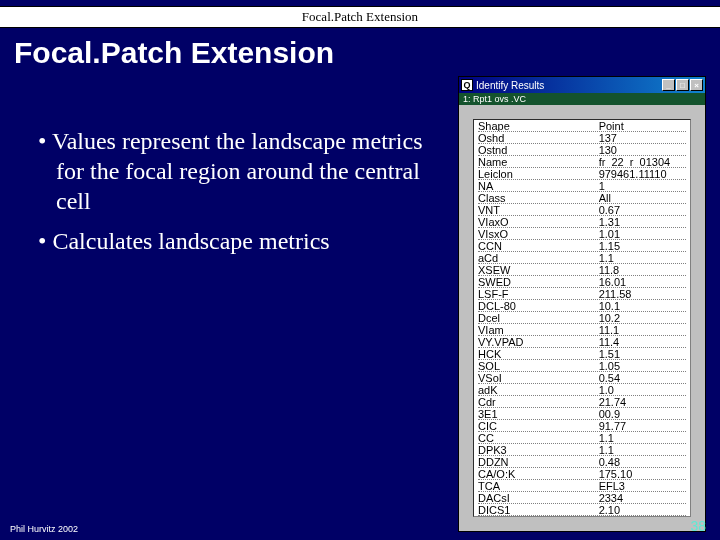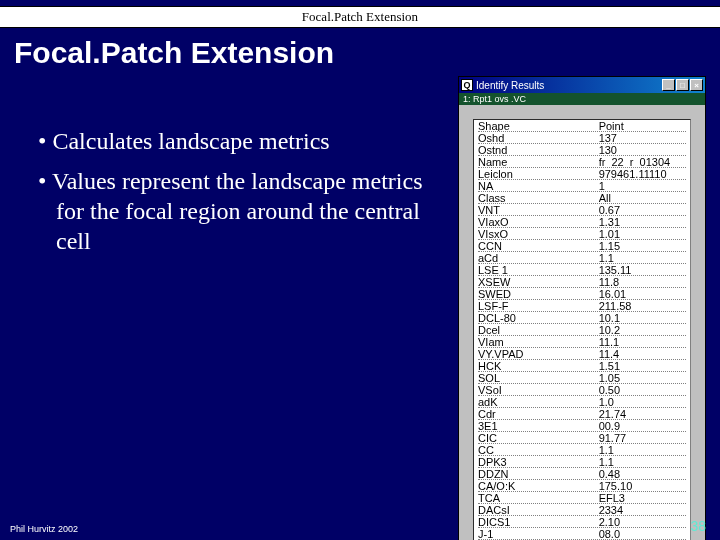--- a/index.html
+++ b/index.html
@@ -110,22 +110,22 @@
 
 <div class="header-band">
   <span>Focal.Patch Extension</span>
 </div>
 
 <div class="slide-title">Focal.Patch Extension</div>
 
 <div class="content-row">
   <div class="bullets">
     <ul>
+      <li>Values represent the landscape metrics for the focal region around the central cell</li>
       <li>Calculates landscape metrics</li>
-      <li>Values represent the landscape metrics for the focal region around the central cell</li>
     </ul>
   </div>
 
   <div class="panel">
     <div class="titlebar">
       <span class="q">Q</span>
       <span class="titlebar-text">Identify Results</span>
       <span class="tb-btn">_</span>
       <span class="tb-btn">□</span>
       <span class="tb-btn">×</span>
@@ -174,24 +174,20 @@
         </div>
         <div class="row">
           <span class="k">CCN</span>
           <span class="v">1.15</span>
         </div>
         <div class="row">
           <span class="k">aCd</span>
           <span class="v">1.1</span>
         </div>
         <div class="row">
-          <span class="k">LSE 1</span>
-          <span class="v">135.11</span>
-        </div>
-        <div class="row">
           <span class="k">XSEW</span>
           <span class="v">11.8</span>
         </div>
         <div class="row">
           <span class="k">SWED</span>
           <span class="v">16.01</span>
         </div>
         <div class="row">
           <span class="k">LSF-F</span>
           <span class="v">211.58</span>
@@ -215,21 +211,21 @@
         <div class="row">
           <span class="k">HCK</span>
           <span class="v">1.51</span>
         </div>
         <div class="row">
           <span class="k">SOL</span>
           <span class="v">1.05</span>
         </div>
         <div class="row">
           <span class="k">VSoI</span>
-          <span class="v">0.50</span>
+          <span class="v">0.54</span>
         </div>
         <div class="row">
           <span class="k">adK</span>
           <span class="v">1.0</span>
         </div>
         <div class="row">
           <span class="k">Cdr</span>
           <span class="v">21.74</span>
         </div>
         <div class="row">
@@ -261,23 +257,19 @@
           <span class="v">EFL3</span>
         </div>
         <div class="row">
           <span class="k">DACsI</span>
           <span class="v">2334</span>
         </div>
         <div class="row">
           <span class="k">DICS1</span>
           <span class="v">2.10</span>
         </div>
-        <div class="row">
-          <span class="k">J-1</span>
-          <span class="v">08.0</span>
-        </div>
       </div>
 
   </div>
 </div>
 
 <div class="footer-left">Phil Hurvitz 2002</div>
 <div class="footer-right">38</div>
 
 </body></html>

